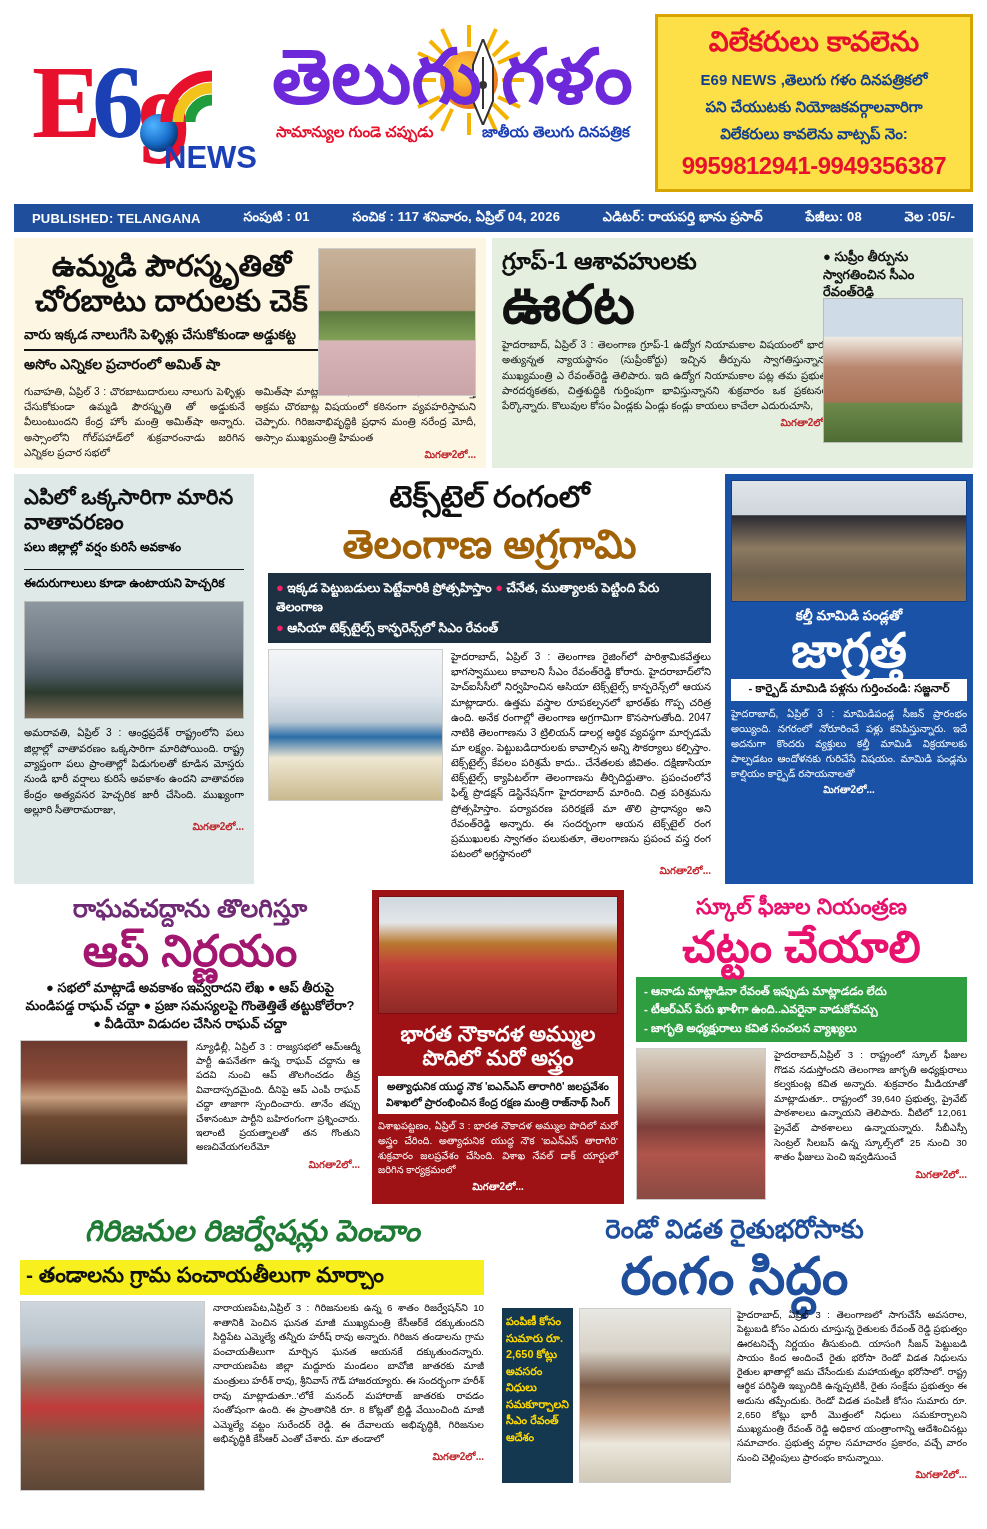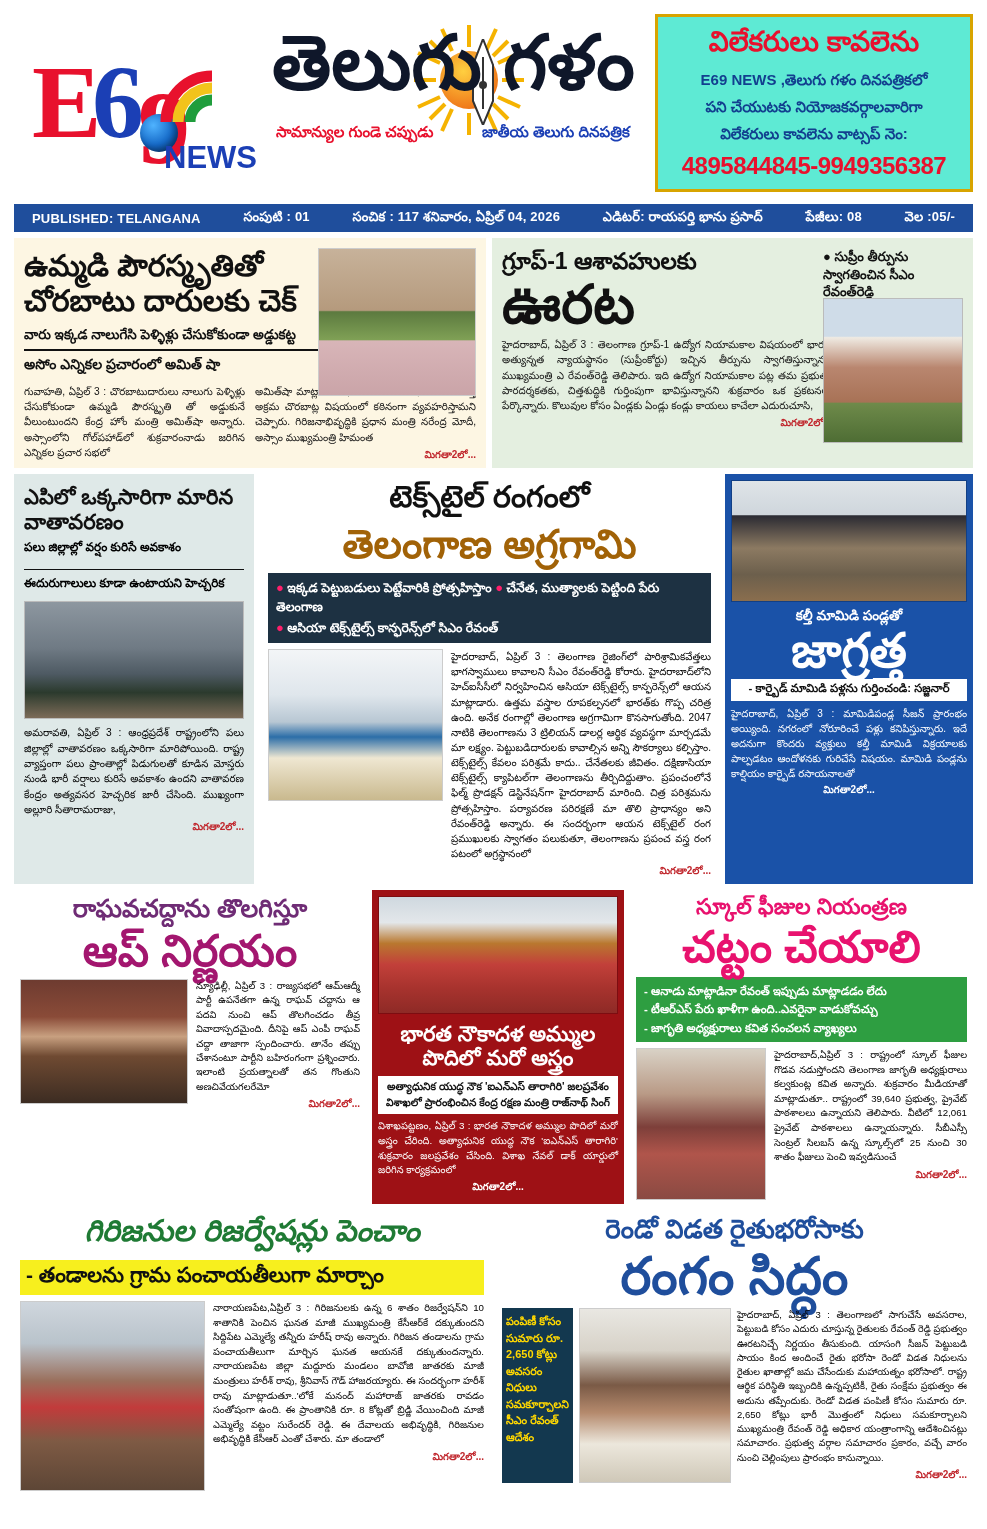--- a/index.html
+++ b/index.html
@@ -47,23 +47,23 @@
     box-shadow: inset -3px -3px 6px rgba(0,0,0,.35);
   }
   .logo-arcs { position:absolute; left:132px; top:28px; width:78px; height:78px; }
   .logo-news {
     position:absolute; left: 150px; top: 112px;
     font-size: 31px; font-weight: 900; color:#1b3fb5;
     font-family:"Liberation Sans", sans-serif; letter-spacing:0px;
   }
   .title-block { flex:1 1 auto; position:relative; height:160px; }
   .tg-title {
-    position:absolute; left: 10px; top: 2px;
-    font-size: 76px; line-height:76px; font-weight:900; color:#0f172a;
-    font-family:Liberation Sans, sans-serif;
+    position:absolute; left: 10px; top: 16px;
+    font-size: 76px; line-height:76px; font-weight:900; color:#6d28d9;
+    font-family:Liberation Serif, serif;
     white-space:nowrap;
   }
   .tg-sun {
     position:absolute; left: 152px; top: 2px; width: 110px; height: 110px;
   }
   .tg-pen {
     position:absolute; left: 206px; top: 16px; width:30px; height:86px;
   }
   .tg-sub1 {
     position:absolute; left: 14px; top: 100px;
@@ -73,21 +73,21 @@
   .tg-sub2 {
     position:absolute; left: 220px; top: 100px;
     font-size: 15px; color:#1b3fb5; font-weight:700;
     font-family:"Liberation Sans", sans-serif;
   }
   .ad-box {
     flex: 0 0 318px;
     height: 178px;
     margin-left: 8px;
     border: 3px solid #d8a400;
-    background: #5eead4;
+    background: #fde047;
     padding: 6px 6px;
     text-align:center;
     display:flex; flex-direction:column; justify-content:space-around;
   }
   .ad-l1 { font-size: 28px; font-weight:900; color:#e8112d; font-family:"Liberation Sans",sans-serif; }
   .ad-l2 { font-size: 15px; font-weight:700; color:#123f8f; }
   .ad-l3 { font-size: 15px; font-weight:700; color:#123f8f; }
   .ad-l4 { font-size: 15px; font-weight:700; color:#123f8f; }
   .ad-phone { font-size: 24px; font-weight:900; color:#e8112d; letter-spacing:-0.5px; }
 
@@ -106,21 +106,21 @@
 
   
   .row { display:flex; margin: 6px 14px 0 14px; gap: 6px; }
 
   .card { position:relative; overflow:hidden; }
 
   
   .s1 { flex: 0 0 472px; background:#fdf6e3; padding: 10px 10px 6px 10px; min-height:210px; }
   .s1 .hl {
     font-size: 30px; font-weight: 900; color:#111; line-height: 1.18;
-    font-family:"Liberation Sans", sans-serif; width: 295px;
+    font-family:"Liberation Sans", sans-serif; width: 295px; text-align: center;
   }
   .s1 .sub1 {
     margin-top: 8px; font-size: 13.5px; font-weight:800; color:#111;
     border-bottom:2px solid #111; padding-bottom:3px; width: 295px;
   }
   .s1 .sub2 { margin-top: 5px; font-size: 14px; font-weight:800; color:#111; width:295px; }
   .s1 .photo {
     position:absolute; right:10px; top:10px; width: 158px; height: 148px;
     background: linear-gradient(180deg,#c7b29a 0%,#b59a7d 42%,#5c7a3f 43%,#7fa055 62%,#d8b5b8 63%,#caa4a8 100%);
     border:1px solid #ccc;
@@ -290,21 +290,21 @@
       <div class="tg-title">తెలుగు గళం</div>
       <div class="tg-sub1">సామాన్యుల గుండె చప్పుడు</div>
       <div class="tg-sub2">జాతీయ తెలుగు దినపత్రిక</div>
     </div>
 
     <div class="ad-box">
       <div class="ad-l1">విలేకరులు కావలెను</div>
       <div class="ad-l2">E69 NEWS ,తెలుగు గళం దినపత్రికలో</div>
       <div class="ad-l3">పని చేయుటకు నియోజకవర్గాలవారిగా</div>
       <div class="ad-l4">విలేకరులు కావలెను వాట్సప్ నెం:</div>
-      <div class="ad-phone">4895844845-9949356387</div>
+      <div class="ad-phone">9959812941-9949356387</div>
     </div>
   </div>
 
   <div class="infobar">
     <span>PUBLISHED: TELANGANA</span>
     <span>సంపుటి : 01</span>
     <span>సంచిక : 117 శనివారం, ఏప్రిల్ 04, 2026</span>
     <span>ఎడిటర్: రాయపర్తి భాను ప్రసాద్</span>
     <span>పేజీలు: 08</span>
     <span>వెల :05/-</span>
@@ -379,20 +379,21 @@
       <div class="body">హైదరాబాద్, ఏప్రిల్ 3 : మామిడిపండ్ల సీజన్ ప్రారంభం అయ్యింది. నగరంలో నోరూరించే పళ్లు కనిపిస్తున్నారు. ఇదే అదనుగా కొందరు వ్యక్తులు కల్తీ మామిడి విక్రయాలకు పాల్పడటం ఆందోళనకు గురిచేసే విషయం. మామిడి పండ్లను కాల్షియం కార్బైడ్ రసాయనాలతో</div>
       <span class="contd-w">మిగతా2లో...</span>
     </div>
   </div>
 
   <div class="row">
 
     <div class="card s6">
       <div class="hl1">రాఘవచద్దాను తొలగిస్తూ</div>
       <div class="hl2">ఆప్ నిర్ణయం</div>
+      <div class="bul">● సభలో మాట్లాడే అవకాశం ఇవ్వరాదని లేఖ ● ఆప్ తీరుపై మండిపడ్డ రాఘవ్ చద్దా ● ప్రజా సమస్యలపై గొంతెత్తితే తట్టుకోలేరా? ● వీడియో విడుదల చేసిన రాఘవ్ చద్దా</div>
       <div class="lower">
         <div class="photo6"></div>
         <div class="body">
           <span>న్యూఢిల్లీ, ఏప్రిల్ 3 : రాజ్యసభలో ఆమ్‌ఆద్మీ పార్టీ ఉపనేతగా ఉన్న రాఘవ్ చద్దాను ఆ పదవి నుంచి ఆప్ తొలగించడం తీవ్ర వివాదాస్పదమైంది. దీనిపై ఆప్ ఎంపీ రాఘవ్ చద్దా తాజాగా స్పందించారు. తానేం తప్పు చేశానంటూ పార్టీని బహిరంగంగా ప్రశ్నించారు. ఇలాంటి ప్రయత్నాలతో తన గొంతుని అణచివేయగలరేమో</span>
           <span class="contd">మిగతా2లో...</span>
         </div>
       </div>
     </div>
 
     <div class="card s7">

